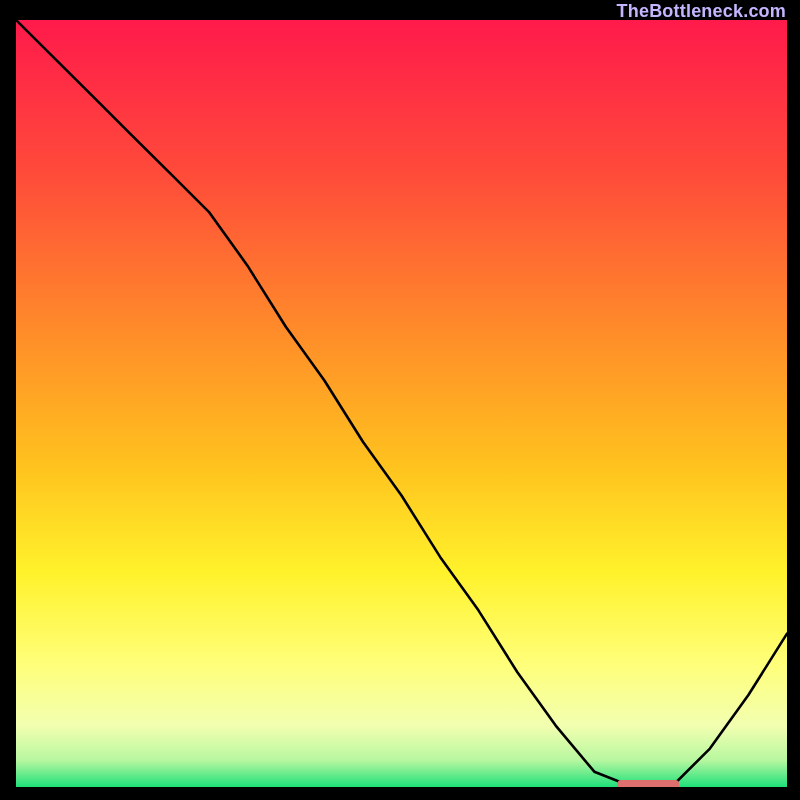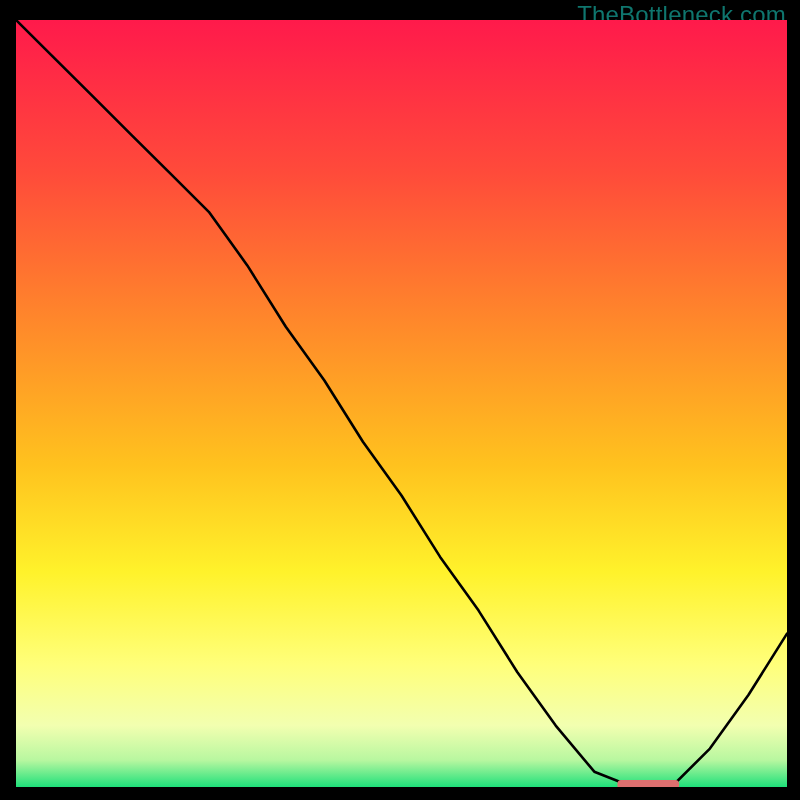--- a/index.html
+++ b/index.html
@@ -31,23 +31,23 @@
     top: 0;
     width: 100%;
     height: 100%;
     pointer-events: none;
   }
   .watermark {
     position: absolute;
     top: 1px;
     right: 14px;
     font-family: Arial, Helvetica, sans-serif;
-    font-size: 24px;
-    font-weight: 400;
-    color: #0f766e;
+    font-size: 18px;
+    font-weight: 700;
+    color: #c4b5fd;
     letter-spacing: 0.2px;
   }
 </style>
 </head>
 <body>
 
 <div class="watermark">TheBottleneck.com</div>
 
 <div class="plot-frame">
 

